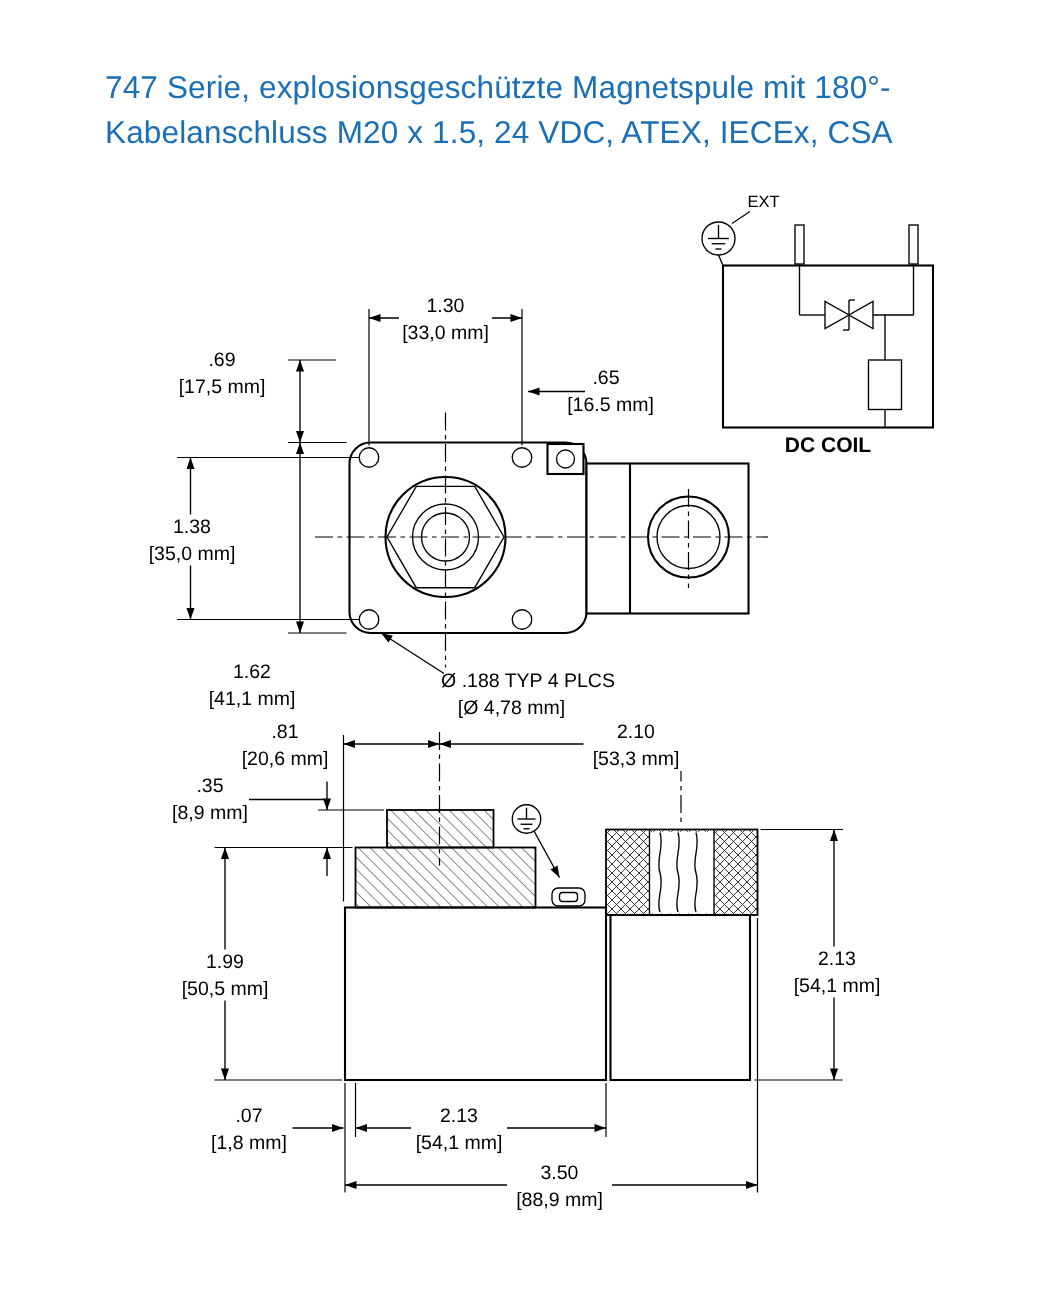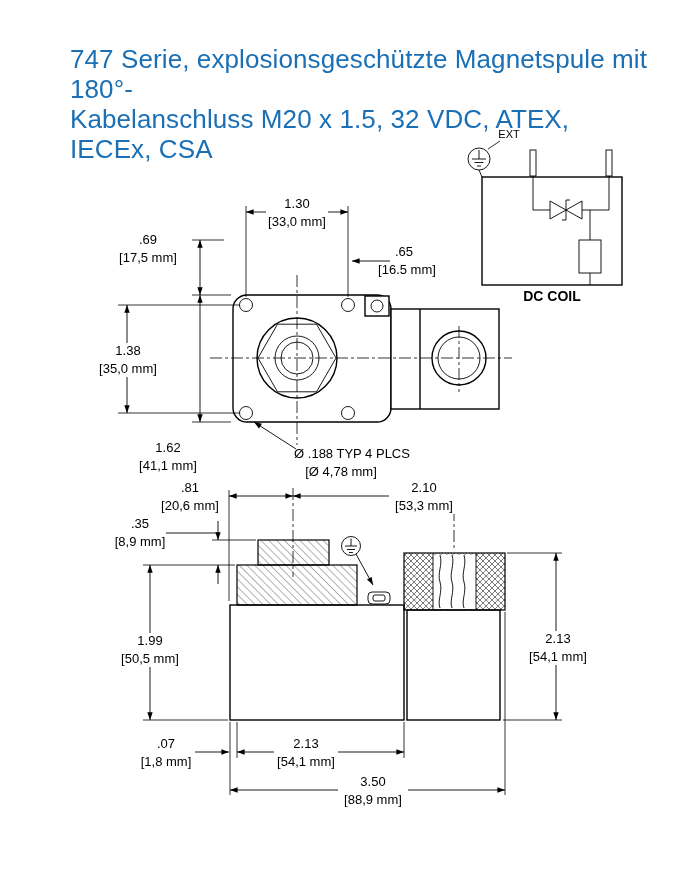--- a/index.html
+++ b/index.html
@@ -1,19 +1,19 @@
 <!DOCTYPE html>
 <html><head>
 <meta charset="utf-8">
 <style>
   * { margin:0; padding:0; box-sizing:border-box; }
   html,body { background:#ffffff; }
   body { width:700px; height:869px; position:relative; font-family:"Liberation Sans", sans-serif; }
   .page { position:absolute; left:0; top:0; width:700px; height:869px; background:#fff; overflow:hidden; }
-  .title { position:absolute; left:70px; top:44px; width:580px; font-size:26px; line-height:30px;
+  .title { position:absolute; left:70px; top:44px; width:580px; font-size:21px; line-height:30px;
            color:#1a6fb5; font-weight:400; letter-spacing:0.1px; }
   .drawing { position:absolute; left:0; top:0; }
 
   svg text { font-family:"Liberation Sans", sans-serif; }
   .dt  { font-size:13px; fill:#000; text-anchor:middle; }
   .sm  { font-size:11px; fill:#000; text-anchor:middle; }
   .cap { font-size:14px; font-weight:bold; fill:#000; text-anchor:middle; }
   .outline  { fill:none; stroke:#000; stroke-width:1.4; }
   .outlineF { fill:#fff;  stroke:#000; stroke-width:1.4; }
   .thin  { fill:none; stroke:#000; stroke-width:0.9; }
@@ -25,21 +25,21 @@
   .hatch1 { fill:url(#h1); stroke:#000; stroke-width:1.2; }
   .hatch2 { fill:url(#h2); stroke:#000; stroke-width:1.2; }
 </style>
 </head>
 <body>
 
 <div class="page">
 
   <div class="title">
     <div>747 Serie, explosionsgeschützte Magnetspule mit 180°-</div>
-    <div>Kabelanschluss M20 x 1.5, 32 VDC, ATEX, IECEx, CSA</div>
+    <div>Kabelanschluss M20 x 1.5, 24 VDC, ATEX, IECEx, CSA</div>
   </div>
 
   <svg class="drawing" width="700" height="869" viewBox="0 0 700 869">
     <defs>
       <marker id="arr" viewBox="0 0 10 10" refX="9.5" refY="5" markerWidth="10" markerHeight="10" orient="auto-start-reverse" markerUnits="strokeWidth">
         <path d="M1,2 L9.5,5 L1,8 Z" fill="#000"></path>
       </marker>
       <pattern id="h1" width="5.5" height="5.5" patternUnits="userSpaceOnUse" patternTransform="rotate(-45)">
         <line x1="0" y1="0" x2="0" y2="5.5" stroke="#222" stroke-width="0.7"></line>
       </pattern>

